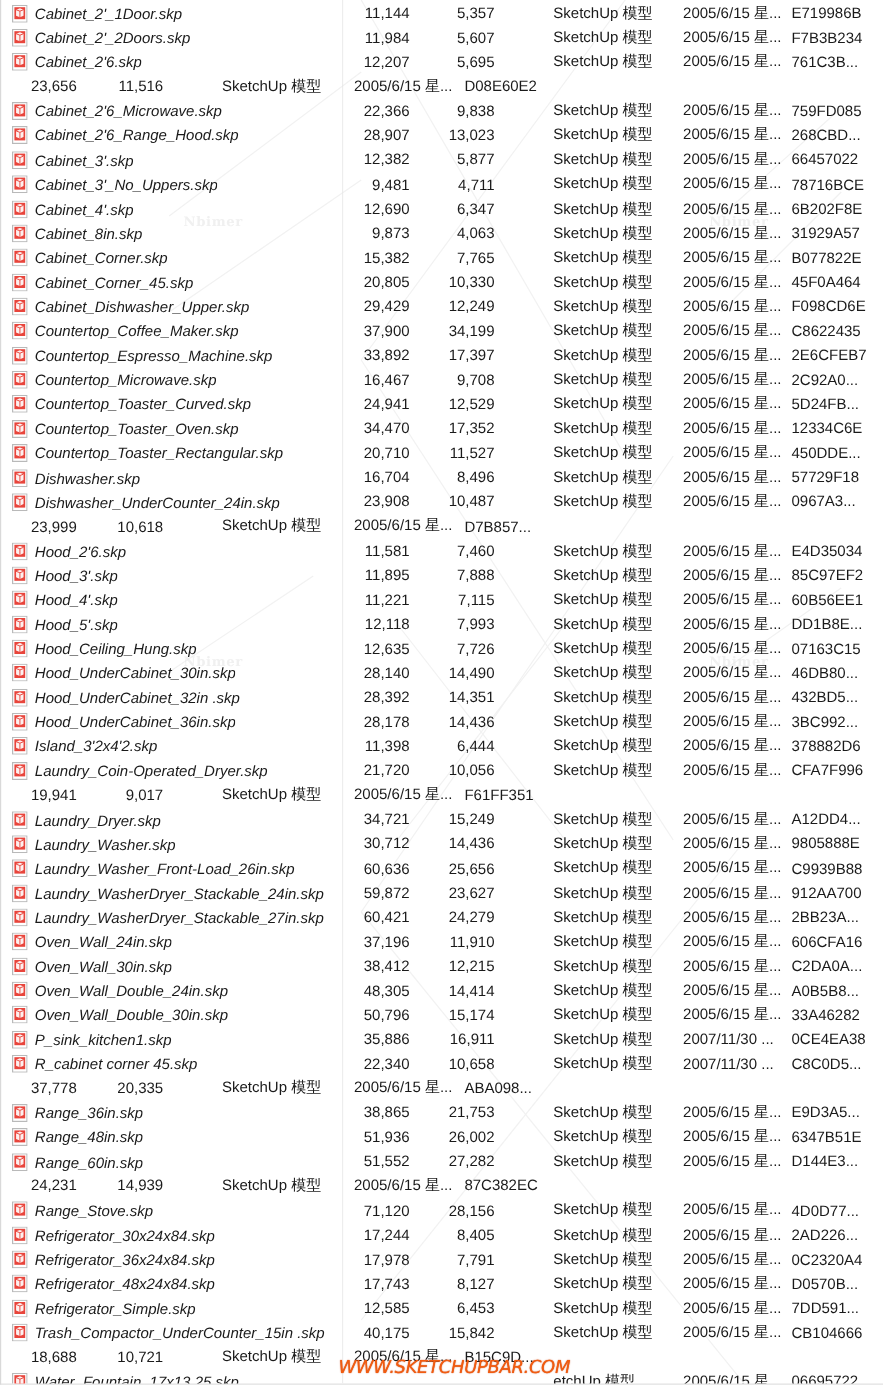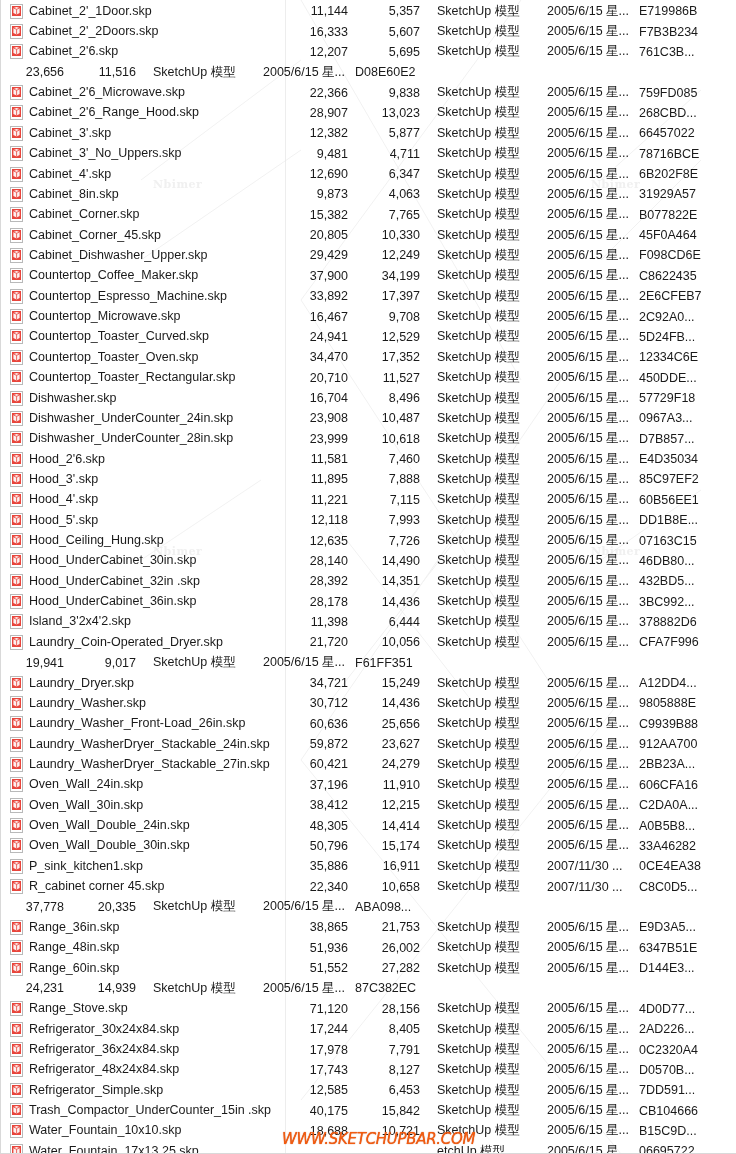--- a/index.html
+++ b/index.html
@@ -89,25 +89,26 @@
     display: flex;
     align-items: center;
     height: 20.37px;
     font-size: 12.5px;
     color: #1a1a1a;
     white-space: nowrap;
   }
 
   .cell-name {
     display: flex;
-    align-items: flex-start;
+    align-items: flex-end;
     width: 284px;
     padding-left: 9px;
     box-sizing: border-box;
     overflow: hidden;
+    font-style: italic;
   }
   .fname {
     overflow: hidden;
     text-overflow: ellipsis;
     white-space: nowrap;
   }
 
   .ficon {
     flex: 0 0 auto;
     width: 13px;
@@ -124,20 +125,21 @@
     text-align: right;
     box-sizing: border-box;
   }
   .cell-size  { padding-right: 9px; }
   .cell-csize { padding-right: 9px; }
 
   .cell-type {
     width: 104px;
     padding-left: 8px;
     box-sizing: border-box;
+    margin-left: 32px;
   }
   .cell-date {
     width: 100px;
     padding-left: 14px;
     box-sizing: border-box;
   }
   .cell-hash {
     width: 84px;
     padding-left: 6px;
     box-sizing: border-box;
@@ -204,21 +206,21 @@
         <svg width="13" height="15" viewBox="0 0 13 15" xmlns="http://www.w3.org/2000/svg">
           <rect x="0.5" y="0.5" width="12" height="14" fill="#ffffff" stroke="#b9b9b9"></rect>
           <rect x="2" y="2" width="9" height="10" fill="#e8453c"></rect>
           <path d="M3.4 4.1 L6.6 2.9 L9.6 4.1 L9.6 9.1 L6.6 10.4 L3.4 9.1 Z" fill="#ffffff" opacity="0.92"></path>
           <path d="M3.4 4.1 L6.6 5.3 L9.6 4.1" fill="none" stroke="#e8453c" stroke-width="0.8"></path>
           <path d="M6.6 5.3 L6.6 10.4" fill="none" stroke="#e8453c" stroke-width="0.8"></path>
         </svg>
       </span>
       <span class="fname">Cabinet_2'_2Doors.skp</span>
     </div>
-    <div class="cell-size">16,333</div>
+    <div class="cell-size">11,984</div>
     <div class="cell-csize">5,607</div>
     <div class="cell-type">SketchUp 模型</div>
     <div class="cell-date">2005/6/15 星...</div>
     <div class="cell-hash">F7B3B234</div>
   </div>
       <div class="row">
     <div class="cell-name">
       <span class="ficon">
         <svg width="13" height="15" viewBox="0 0 13 15" xmlns="http://www.w3.org/2000/svg">
           <rect x="0.5" y="0.5" width="12" height="14" fill="#ffffff" stroke="#b9b9b9"></rect>
@@ -560,32 +562,20 @@
       </span>
       <span class="fname">Dishwasher_UnderCounter_24in.skp</span>
     </div>
     <div class="cell-size">23,908</div>
     <div class="cell-csize">10,487</div>
     <div class="cell-type">SketchUp 模型</div>
     <div class="cell-date">2005/6/15 星...</div>
     <div class="cell-hash">0967A3...</div>
   </div>
       <div class="row">
-    <div class="cell-name">
-      <span class="ficon">
-        <svg width="13" height="15" viewBox="0 0 13 15" xmlns="http://www.w3.org/2000/svg">
-          <rect x="0.5" y="0.5" width="12" height="14" fill="#ffffff" stroke="#b9b9b9"></rect>
-          <rect x="2" y="2" width="9" height="10" fill="#e8453c"></rect>
-          <path d="M3.4 4.1 L6.6 2.9 L9.6 4.1 L9.6 9.1 L6.6 10.4 L3.4 9.1 Z" fill="#ffffff" opacity="0.92"></path>
-          <path d="M3.4 4.1 L6.6 5.3 L9.6 4.1" fill="none" stroke="#e8453c" stroke-width="0.8"></path>
-          <path d="M6.6 5.3 L6.6 10.4" fill="none" stroke="#e8453c" stroke-width="0.8"></path>
-        </svg>
-      </span>
-      <span class="fname">Dishwasher_UnderCounter_28in.skp</span>
-    </div>
     <div class="cell-size">23,999</div>
     <div class="cell-csize">10,618</div>
     <div class="cell-type">SketchUp 模型</div>
     <div class="cell-date">2005/6/15 星...</div>
     <div class="cell-hash">D7B857...</div>
   </div>
       <div class="row">
     <div class="cell-name">
       <span class="ficon">
         <svg width="13" height="15" viewBox="0 0 13 15" xmlns="http://www.w3.org/2000/svg">
@@ -1170,32 +1160,20 @@
       </span>
       <span class="fname">Trash_Compactor_UnderCounter_15in .skp</span>
     </div>
     <div class="cell-size">40,175</div>
     <div class="cell-csize">15,842</div>
     <div class="cell-type">SketchUp 模型</div>
     <div class="cell-date">2005/6/15 星...</div>
     <div class="cell-hash">CB104666</div>
   </div>
       <div class="row">
-    <div class="cell-name">
-      <span class="ficon">
-        <svg width="13" height="15" viewBox="0 0 13 15" xmlns="http://www.w3.org/2000/svg">
-          <rect x="0.5" y="0.5" width="12" height="14" fill="#ffffff" stroke="#b9b9b9"></rect>
-          <rect x="2" y="2" width="9" height="10" fill="#e8453c"></rect>
-          <path d="M3.4 4.1 L6.6 2.9 L9.6 4.1 L9.6 9.1 L6.6 10.4 L3.4 9.1 Z" fill="#ffffff" opacity="0.92"></path>
-          <path d="M3.4 4.1 L6.6 5.3 L9.6 4.1" fill="none" stroke="#e8453c" stroke-width="0.8"></path>
-          <path d="M6.6 5.3 L6.6 10.4" fill="none" stroke="#e8453c" stroke-width="0.8"></path>
-        </svg>
-      </span>
-      <span class="fname">Water_Fountain_10x10.skp</span>
-    </div>
     <div class="cell-size">18,688</div>
     <div class="cell-csize">10,721</div>
     <div class="cell-type">SketchUp 模型</div>
     <div class="cell-date">2005/6/15 星...</div>
     <div class="cell-hash">B15C9D...</div>
   </div>
       <div class="row">
     <div class="cell-name">
       <span class="ficon">
         <svg width="13" height="15" viewBox="0 0 13 15" xmlns="http://www.w3.org/2000/svg">

